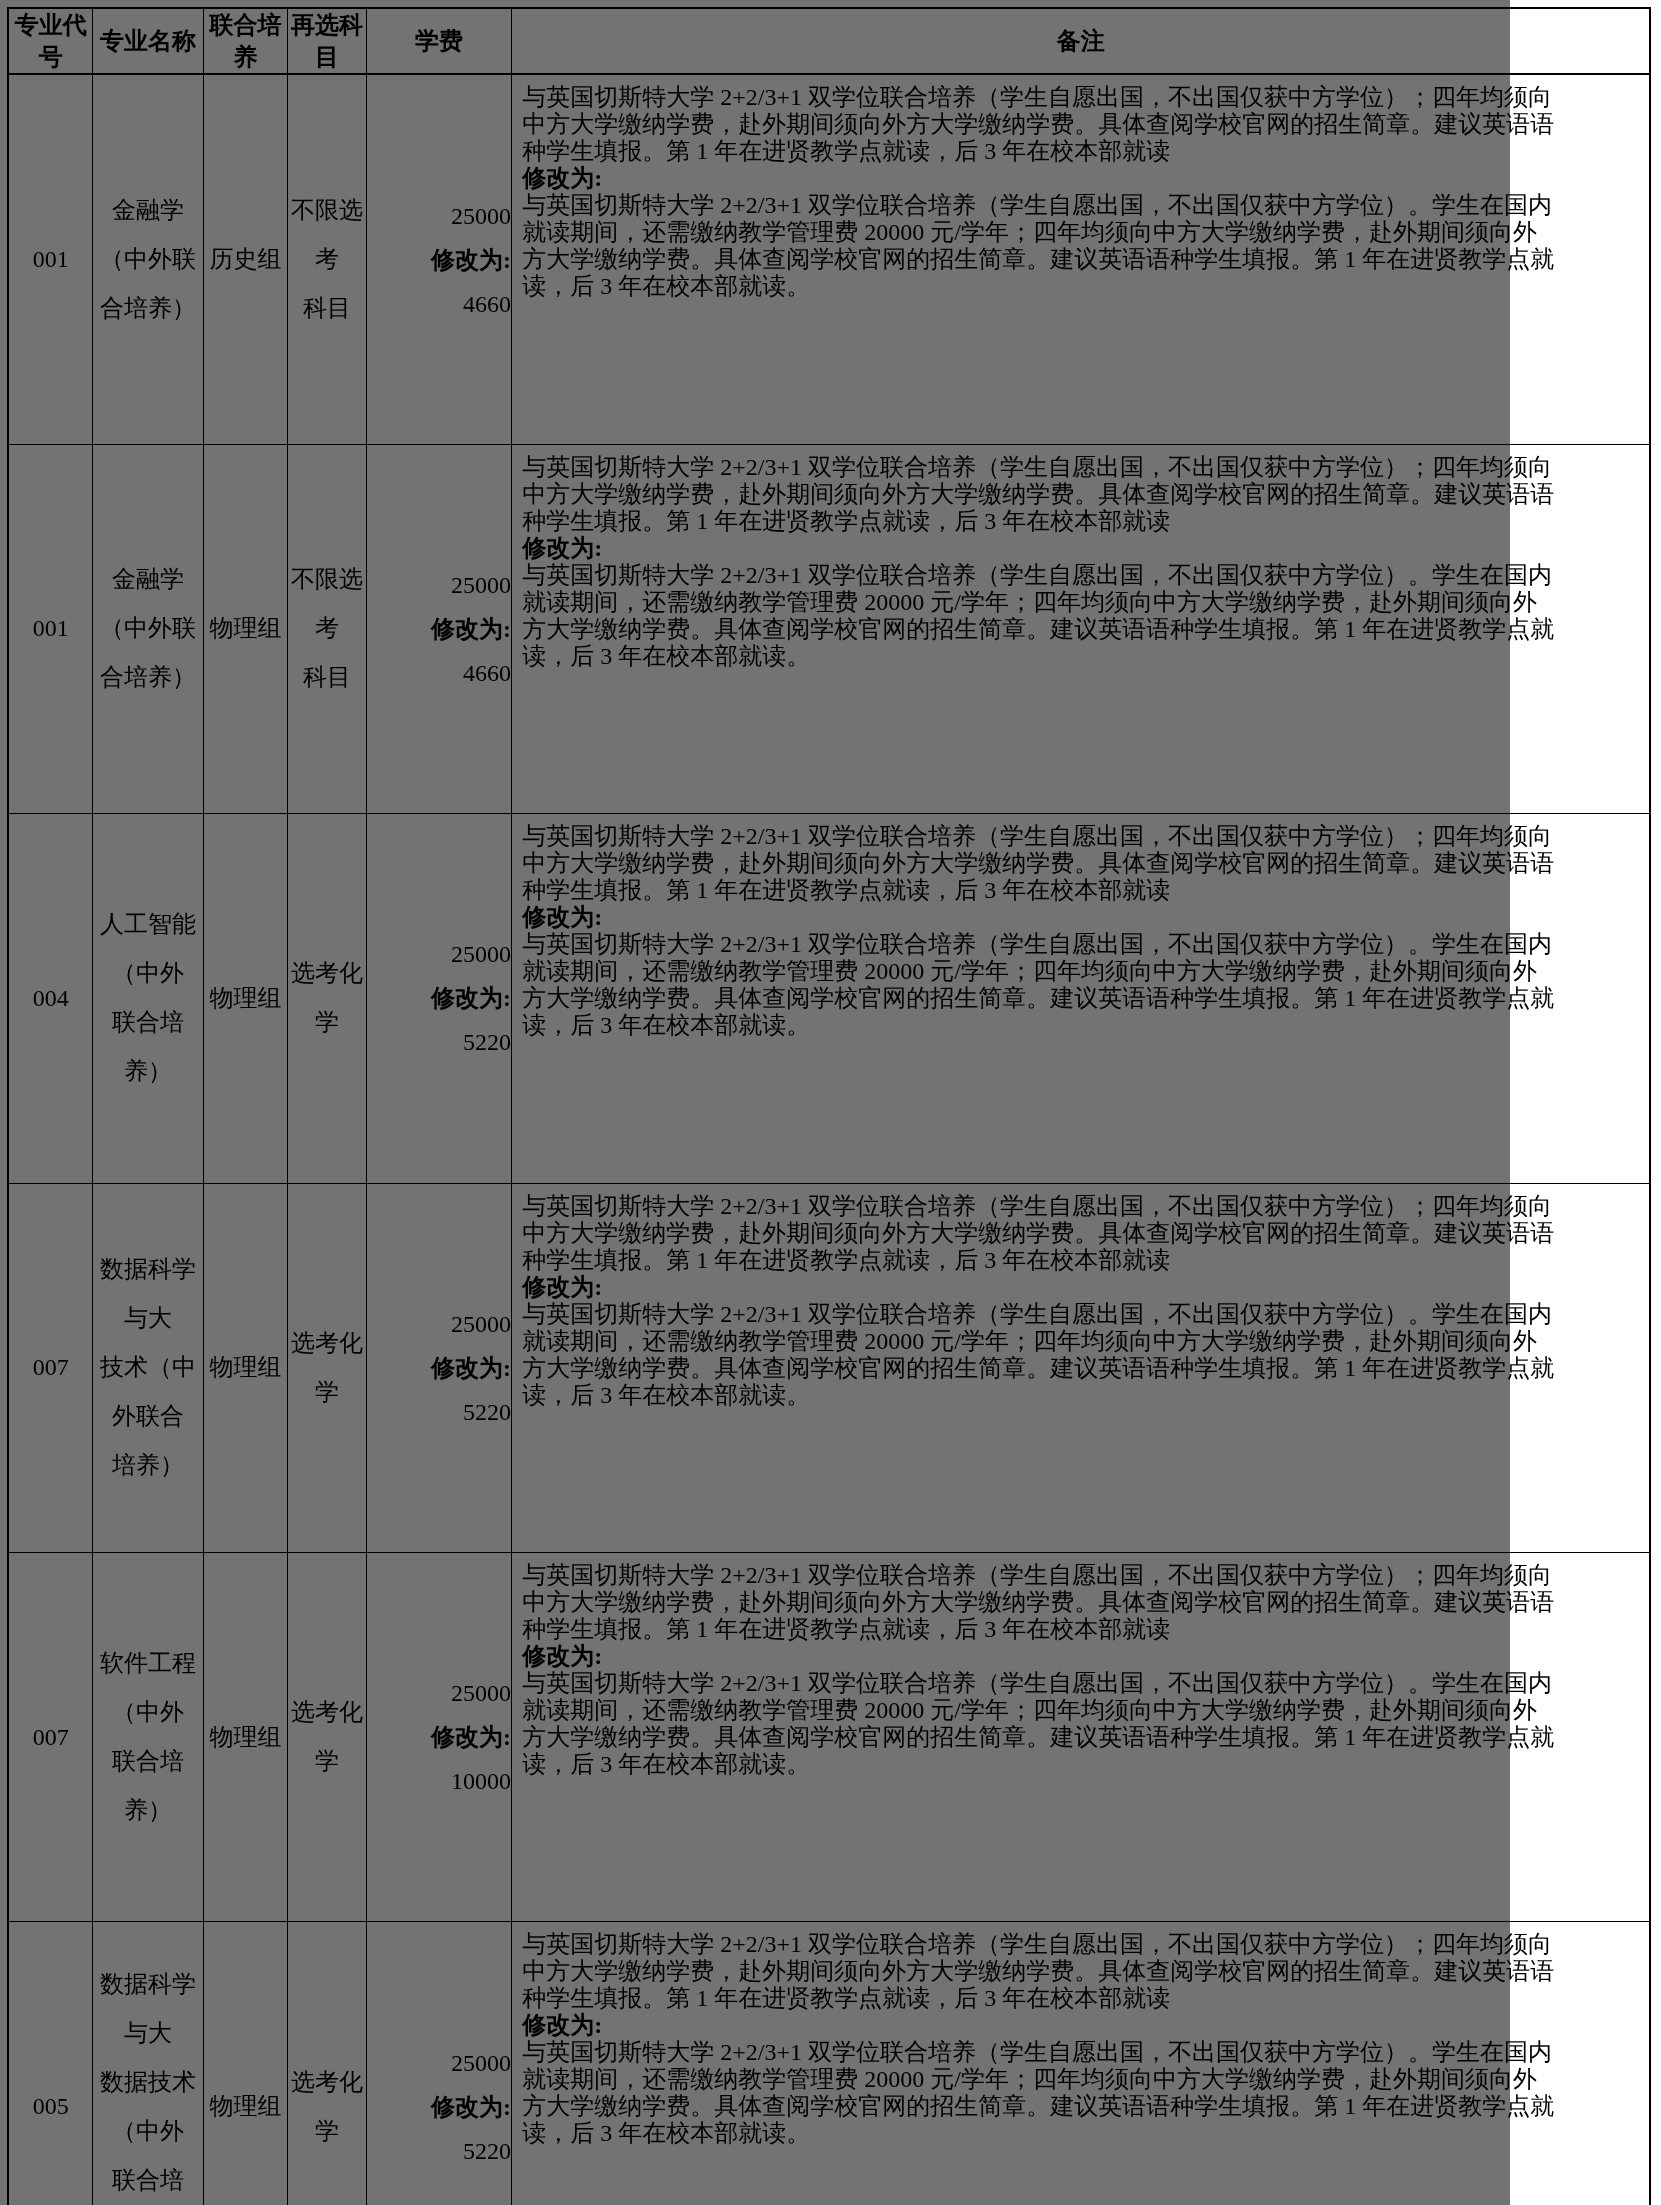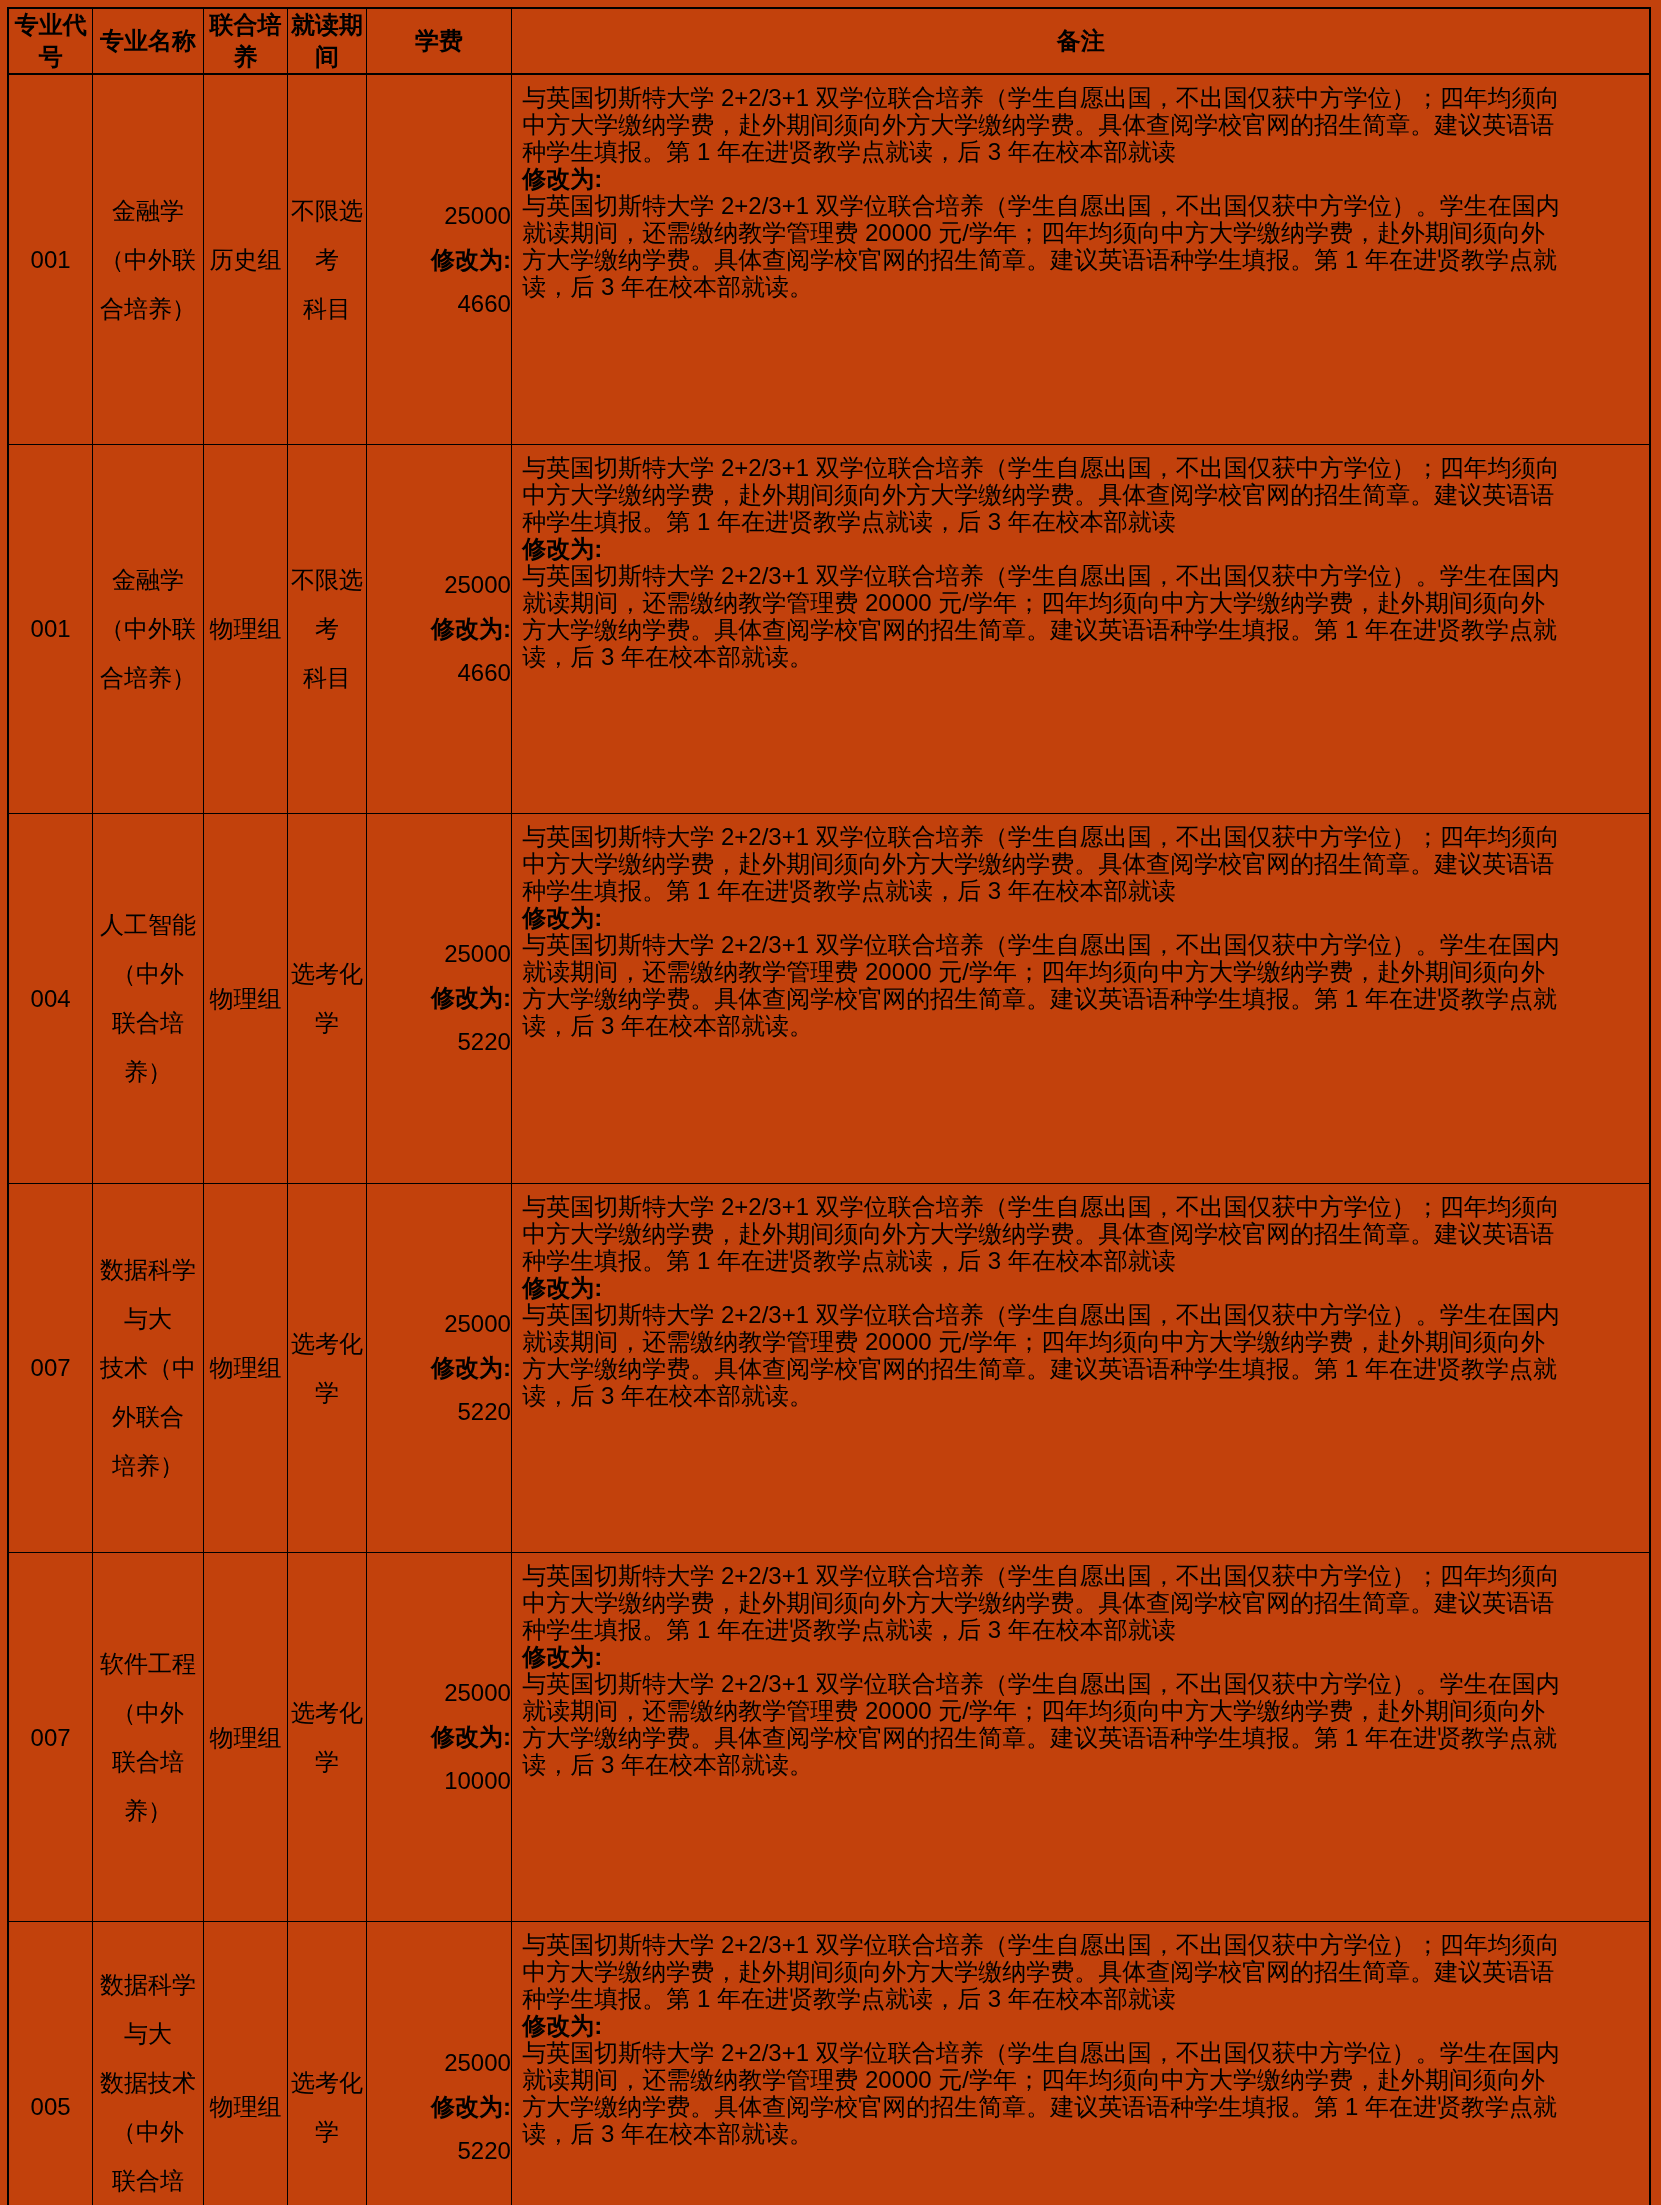--- a/index.html
+++ b/index.html
@@ -1,20 +1,20 @@
 <!DOCTYPE html>
 <html style="font-size:12px"><head>
 <meta charset="utf-8">
 <style>
   html,body{margin:0;padding:0;background:#ffffff;}
   .page{
     position:relative;
-    width:1661px;height:2205px;
-    background:#c2410c;
-    font-family:Liberation Sans, sans-serif;
+    width:1510px;height:2205px;
+    background:#737373;
+    font-family:Liberation Serif, serif;
     color:#000;
   }
   table.program{
     position:absolute;left:7.4px;top:7.4px;
     width:1644px;
     border-collapse:collapse;
     table-layout:fixed;
     border:2.2px solid #000;
   }
   th,td{
@@ -66,21 +66,21 @@
       <col style="width:84px">
       <col style="width:79px">
       <col style="width:145px">
       <col>
     </colgroup>
     <thead>
       <tr>
         <th>专业代号</th>
         <th>专业名称</th>
         <th>联合培养</th>
-        <th>就读期间</th>
+        <th>再选科目</th>
         <th>学费</th>
         <th>备注</th>
       </tr>
     </thead>
     <tbody>
 
       <tr>
         <td class="center">001</td>
         <td class="center">金融学（中外联
 合培养）</td>

